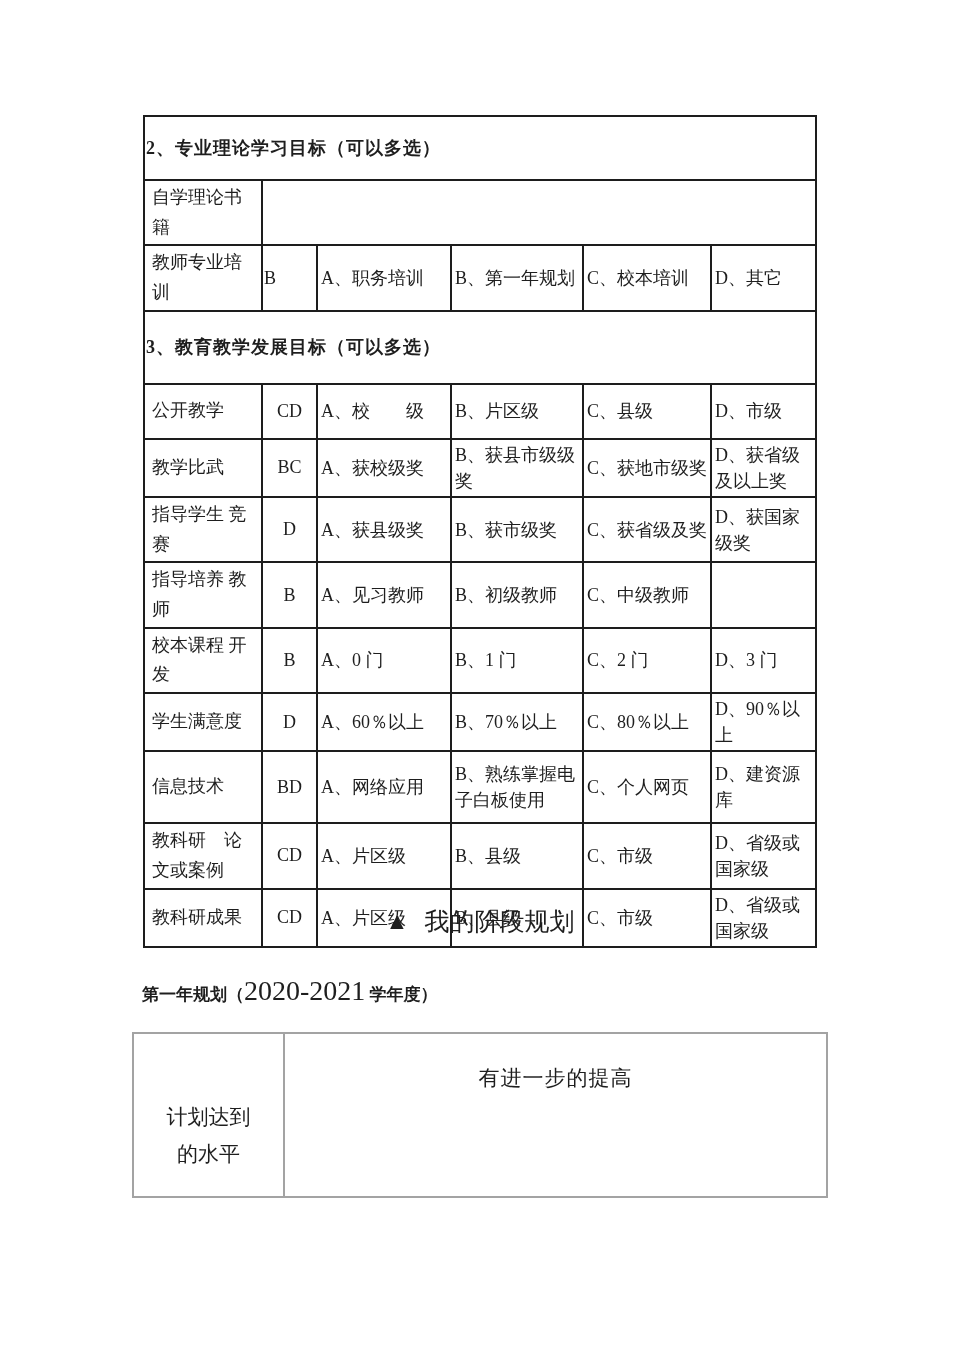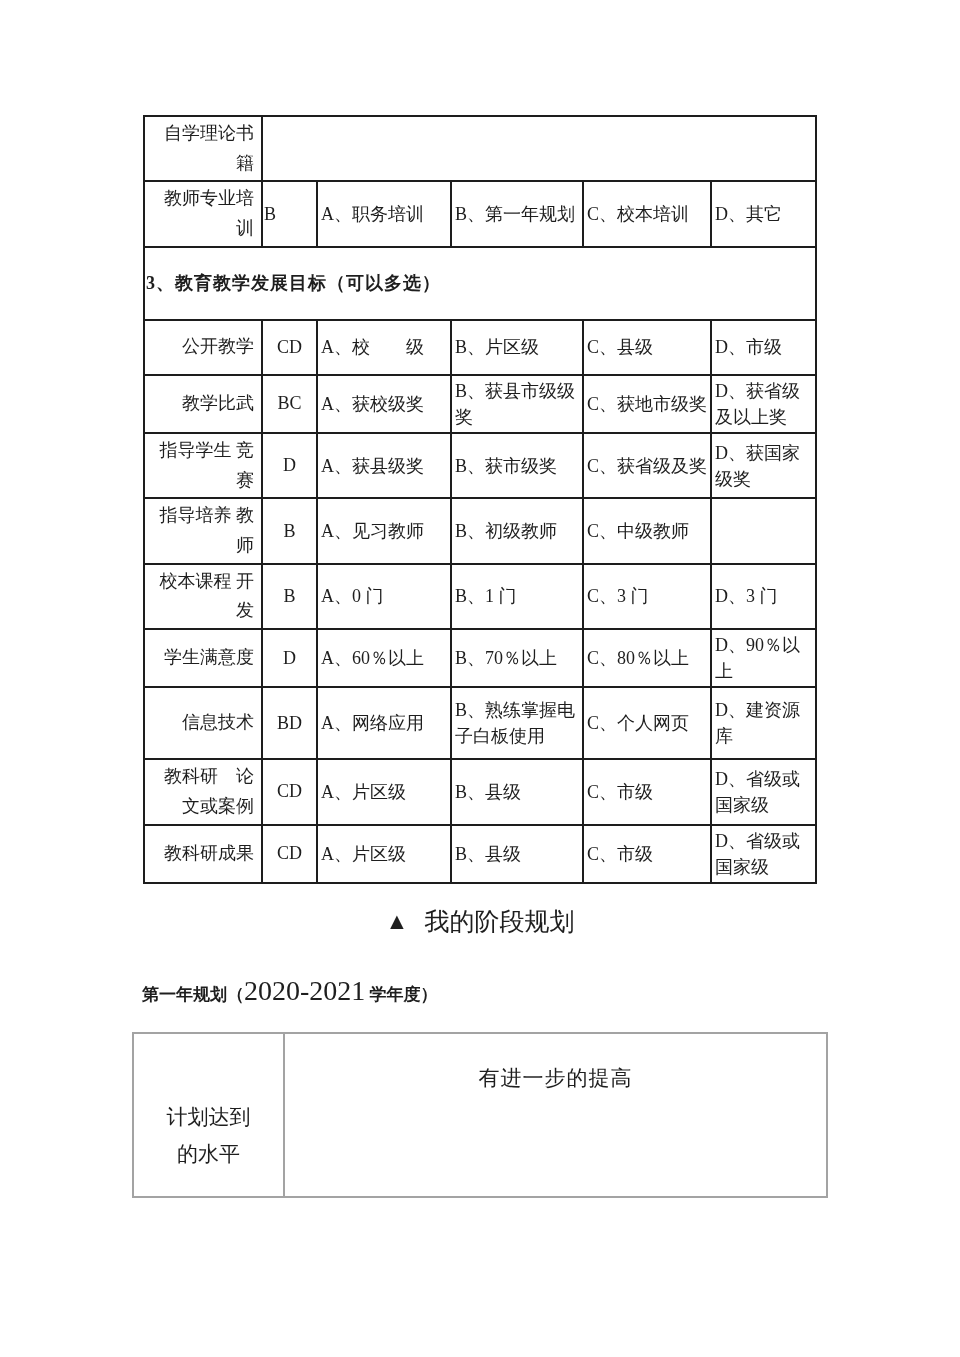--- a/index.html
+++ b/index.html
@@ -11,21 +11,21 @@
   
   table.goal-table {
     position:absolute; left:143px; top:115px; width:672px;
     border-collapse:collapse; table-layout:fixed;
   }
   table.goal-table td {
     border:2px solid #1d1d1d; font-size:18px; vertical-align:middle;
     overflow:hidden;
   }
   td.sec-title { font-weight:bold; padding:2px 2px 2px 1px; letter-spacing:1px; }
-  td.label  { text-align:right; word-break:break-all; padding:2px 7px; line-height:1.65; }
+  td.label  { text-align:left; word-break:break-all; padding:2px 7px; line-height:1.65; }
   td.answer { text-align:center; padding:0; }
   td.answer-left { text-align:left; padding-left:1px; }
   td.option { text-align:left; word-break:break-all; padding:2px 2px 2px 3px; line-height:1.45; }
   td.merged { padding:0; }
   
   .stage-heading {
     position:absolute; left:0; top:905px; width:100%; text-align:center;
     font-size:25px; white-space:nowrap;
   }
   .stage-heading .tri { font-size:23px; margin-right:16px; vertical-align:1px; }
@@ -50,20 +50,23 @@
   <table class="goal-table">
     <colgroup>
       <col style="width:118px">
         <col style="width:55px">
         <col style="width:134px">
       <col style="width:132px">
         <col style="width:128px">
         <col style="width:105px">
     </colgroup>
     <tbody id="goal-body">
+        <tr style="height: 64px;">
+          <td colspan="6" class="sec-title">2、专业理论学习目标（可以多选）</td>
+        </tr>
         <tr style="height: 59px;">
           <td class="label">自学理论书籍</td>
           <td colspan="5" class="merged"></td>
         </tr>
         <tr style="height: 55px;">
           <td class="label">教师专业培训</td>
           <td class="answer answer-left">B</td>
           <td class="option">A、职务培训</td>
           <td class="option">B、第一年规划</td>
           <td class="option">C、校本培训</td>
@@ -102,21 +105,21 @@
           <td class="option">A、见习教师</td>
           <td class="option">B、初级教师</td>
           <td class="option">C、中级教师</td>
           <td class="option"></td>
         </tr>
         <tr style="height: 58px;">
           <td class="label">校本课程 开发</td>
           <td class="answer">B</td>
           <td class="option">A、0 门</td>
           <td class="option">B、1 门</td>
-          <td class="option">C、3 门</td>
+          <td class="option">C、2 门</td>
           <td class="option">D、3 门</td>
         </tr>
         <tr style="height: 55px;">
           <td class="label">学生满意度</td>
           <td class="answer">D</td>
           <td class="option">A、60％以上</td>
           <td class="option">B、70％以上</td>
           <td class="option">C、80％以上</td>
           <td class="option">D、90％以上</td>
         </tr>

